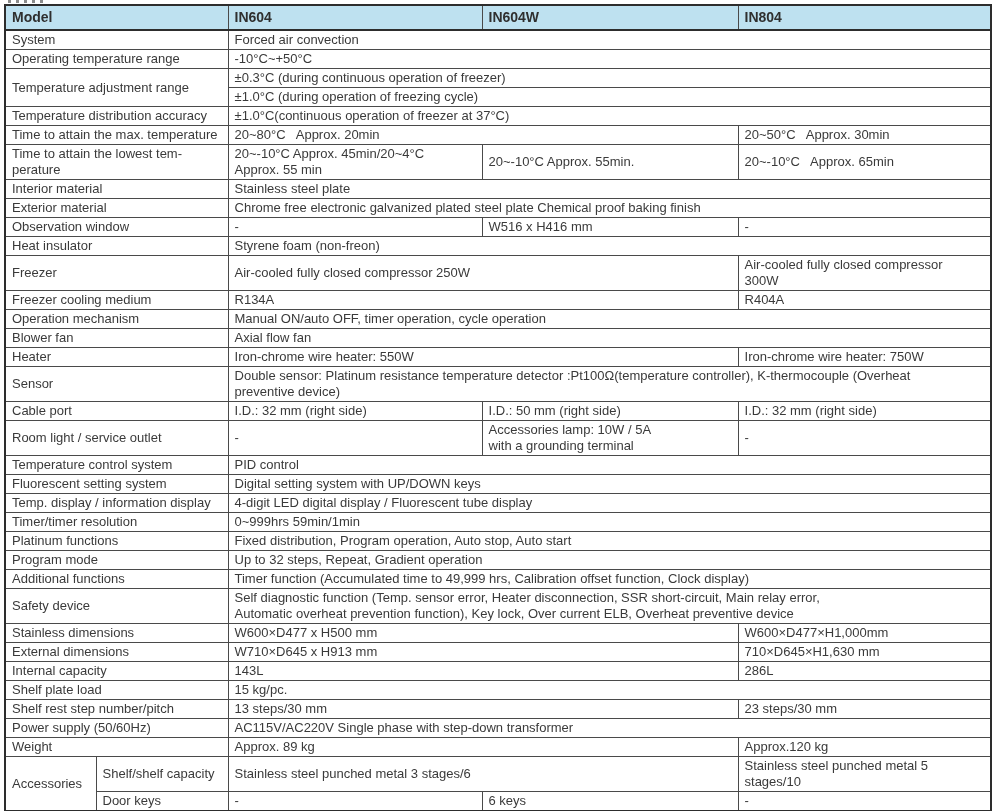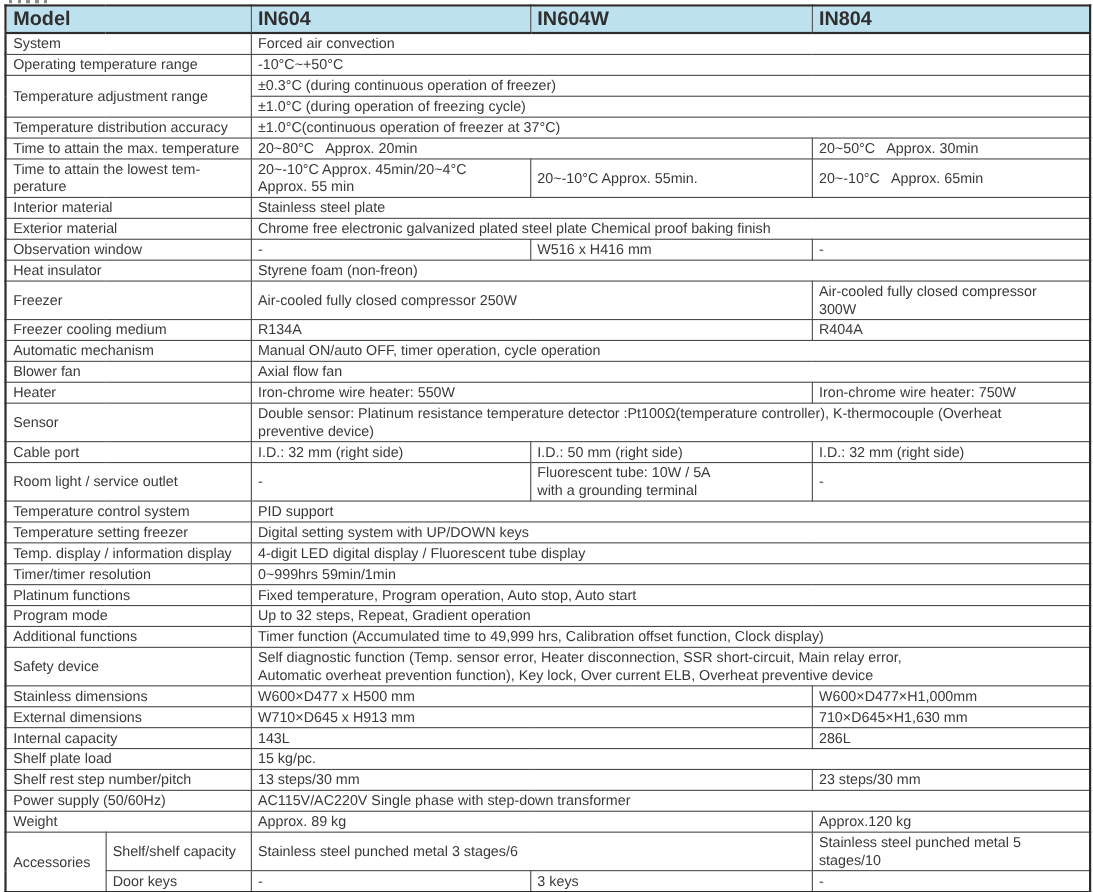--- a/index.html
+++ b/index.html
@@ -23,21 +23,21 @@
     border:2px solid #2d2d2d;
   }
   table.spec th, table.spec td {
     border:1px solid #4a4a4a;
     color:#3a3a3a;
     overflow:hidden;
   }
   table.spec thead th {
     background:#bee1f0;
     text-align:left;
-    font-size:18px;
+    font-size:14px;
     font-weight:bold;
     color:#2f2f2f;
     padding:3px 6px;
     border-bottom:2px solid #2d2d2d;
     line-height:17px;
   }
   table.spec td {
     font-size:13px;
     line-height:16px;
     padding:1px 6px;
@@ -124,21 +124,21 @@
           <td colspan="2">Air-cooled fully closed compressor 250W</td>
           <td>Air-cooled fully closed compressor
 300W</td>
         </tr>
         <tr>
           <td class="lbl" colspan="2">Freezer cooling medium</td>
           <td colspan="2">R134A</td>
           <td>R404A</td>
         </tr>
         <tr>
-          <td class="lbl" colspan="2">Automatic mechanism</td>
+          <td class="lbl" colspan="2">Operation mechanism</td>
           <td colspan="3">Manual ON/auto OFF, timer operation, cycle operation</td>
         </tr>
         <tr>
           <td class="lbl" colspan="2">Blower fan</td>
           <td colspan="3">Axial flow fan</td>
         </tr>
         <tr>
           <td class="lbl" colspan="2">Heater</td>
           <td colspan="2">Iron-chrome wire heater: 550W</td>
           <td>Iron-chrome wire heater: 750W</td>
@@ -150,43 +150,43 @@
         </tr>
         <tr>
           <td class="lbl" colspan="2">Cable port</td>
           <td>I.D.: 32 mm (right side)</td>
           <td>I.D.: 50 mm (right side)</td>
           <td>I.D.: 32 mm (right side)</td>
         </tr>
         <tr>
           <td class="lbl" colspan="2">Room light / service outlet</td>
           <td>-</td>
-          <td>Fluorescent tube: 10W / 5A
+          <td>Accessories lamp: 10W / 5A
 with a grounding terminal</td>
           <td>-</td>
         </tr>
         <tr>
           <td class="lbl" colspan="2">Temperature control system</td>
-          <td colspan="3">PID support</td>
-        </tr>
-        <tr>
-          <td class="lbl" colspan="2">Temperature setting freezer</td>
+          <td colspan="3">PID control</td>
+        </tr>
+        <tr>
+          <td class="lbl" colspan="2">Fluorescent setting system</td>
           <td colspan="3">Digital setting system with UP/DOWN keys</td>
         </tr>
         <tr>
           <td class="lbl" colspan="2">Temp. display / information display</td>
           <td colspan="3">4-digit LED digital display / Fluorescent tube display</td>
         </tr>
         <tr>
           <td class="lbl" colspan="2">Timer/timer resolution</td>
           <td colspan="3">0~999hrs 59min/1min</td>
         </tr>
         <tr>
           <td class="lbl" colspan="2">Platinum functions</td>
-          <td colspan="3">Fixed temperature, Program operation, Auto stop, Auto start</td>
+          <td colspan="3">Fixed distribution, Program operation, Auto stop, Auto start</td>
         </tr>
         <tr>
           <td class="lbl" colspan="2">Program mode</td>
           <td colspan="3">Up to 32 steps, Repeat, Gradient operation</td>
         </tr>
         <tr>
           <td class="lbl" colspan="2">Additional functions</td>
           <td colspan="3">Timer function (Accumulated time to 49,999 hrs, Calibration offset function, Clock display)</td>
         </tr>
         <tr>
@@ -230,18 +230,18 @@
         <tr>
           <td class="lbl" rowspan="2">Accessories</td>
           <td class="sub">Shelf/shelf capacity</td>
           <td colspan="2">Stainless steel punched metal 3 stages/6</td>
           <td>Stainless steel punched metal 5
 stages/10</td>
         </tr>
         <tr>
           <td class="sub">Door keys</td>
           <td>-</td>
-          <td>3 keys</td>
+          <td>6 keys</td>
           <td>-</td>
         </tr>
       </tbody>
   </table>
 </div>
 
 </body></html>

